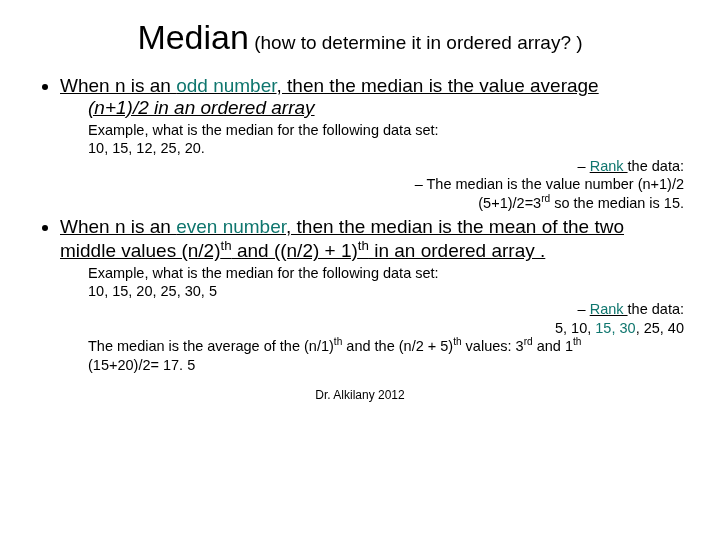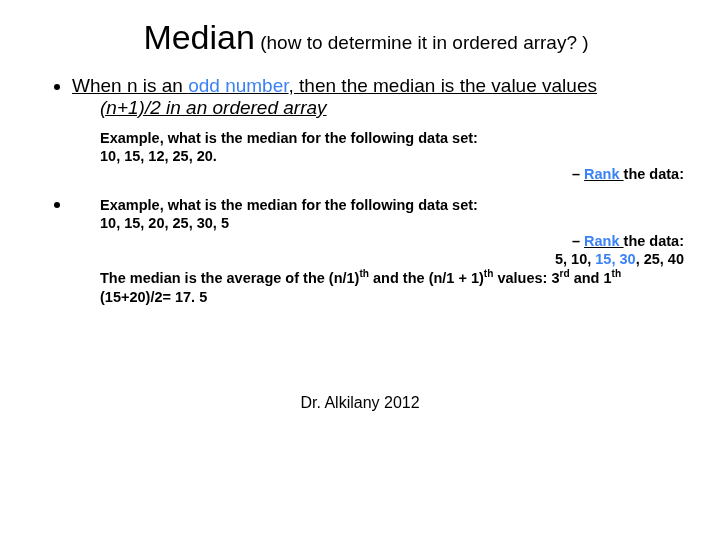--- a/index.html
+++ b/index.html
@@ -6,21 +6,21 @@
     margin: 0;
     padding: 0;
     width: 720px;
     height: 540px;
     font-family: Arial, sans-serif;
     background: #fff;
     color: #000;
     position: relative;
   }
   .slide {
-    padding: 18px 36px 0 48px;
+    padding: 18px 36px 0 36px;
     box-sizing: border-box;
     width: 720px;
     height: 428px;
     position: relative;
   }
   .title {
     text-align: center;
     margin-bottom: 18px;
   }
   .title-main {
@@ -35,85 +35,88 @@
     list-style: disc;
     margin: 0;
     padding-left: 24px;
   }
   ul.top > li {
     font-size: 19px;
     line-height: 1.15;
     margin-bottom: 4px;
   }
   .u { text-decoration: underline; }
-  .red { color: #3b82f6; }
+  .red { color: #0f766e; }
   .indent1 { padding-left: 28px; font-style: italic; }
   .example {
     font-size: 14.5px;
     line-height: 1.25;
     padding-left: 28px;
-    margin-top: 10px;
-    font-weight: bold;
+    margin-top: 2px;
   }
   .dash-list {
     list-style: none;
     padding-left: 10px;
     margin: 0;
   }
   .dash-list > li::before {
     content: "– ";
   }
   .dash-list > li {
     margin: 0;
     text-align: right;
   }
   .sub-indent { padding-left: 22px; display:block; }
   .footer {
     position: absolute;
-    bottom: 16px;
+    bottom: 26px;
     width: 100%;
     left: 0;
     text-align: center;
-    font-size: 16px;
+    font-size: 12px;
     margin-top: 40px;
   }
   sup { font-size: 0.7em; }
 </style>
 </head>
 <body>
 
 <div class="slide">
 
   <div class="title">
     <span class="title-main">Median</span><span class="title-sub"> (how to determine it in ordered array? )</span>
   </div>
 
   <ul class="top">
     <li>
-      <span class="u"><span>When n is an </span><span class="red">odd number</span><span>, then the median is the value values</span></span><br>
+      <span class="u"><span>When n is an </span><span class="red">odd number</span><span>, then the median is the value average</span></span><br>
       <span class="u indent1" style="display:inline-block;">(n+1)/2 in an ordered array</span>
       <div class="example">
         <span>Example, what is the median for the following data set:</span><br>
         <span>10, 15, 12, 25, 20.</span>
         <ul class="dash-list">
           <li><span class="u"><span class="red">Rank </span></span><span>the data:</span>
           </li>
+          <li><span>The median is the value number (n+1)/2</span>
+            <span class="sub-indent"><span>(5+1)/2=3</span><sup>rd</sup><span> so the median is 15.</span></span>
+          </li>
         </ul>
       </div>
     </li>
 
     <li>
+      <span class="u"><span>When n is an </span><span class="red">even number</span><span>, then the median is the mean of the two middle values (n/2)</span><sup>th</sup><span> and ((n/2) + 1)</span><sup>th</sup><span> in an ordered array .</span></span>
       <div class="example">
         <span>Example, what is the median for the following data set:</span><br>
         <span>10, 15, 20, 25, 30, 5</span>
         <ul class="dash-list">
           <li><span class="u"><span class="red">Rank </span></span><span>the data:</span>
             <span class="sub-indent"><span>5, 10, </span><span class="red">15, 30</span><span>, 25, 40</span></span>
           </li>
         </ul>
-        <span><span>The median is the average of the (n/1)</span><sup>th</sup><span> and the (n/1 + 1)</span><sup>th</sup><span> values: 3</span><sup>rd</sup><span> and 1</span><sup>th</sup></span><br>
+        <span><span>The median is the average of the (n/1)</span><sup>th</sup><span> and the (n/2 + 5)</span><sup>th</sup><span> values: 3</span><sup>rd</sup><span> and 1</span><sup>th</sup></span><br>
         <span>(15+20)/2= 17. 5</span>
       </div>
     </li>
   </ul>
 
   <div class="footer">Dr. Alkilany 2012</div>
 </div>
 
 </body></html>

